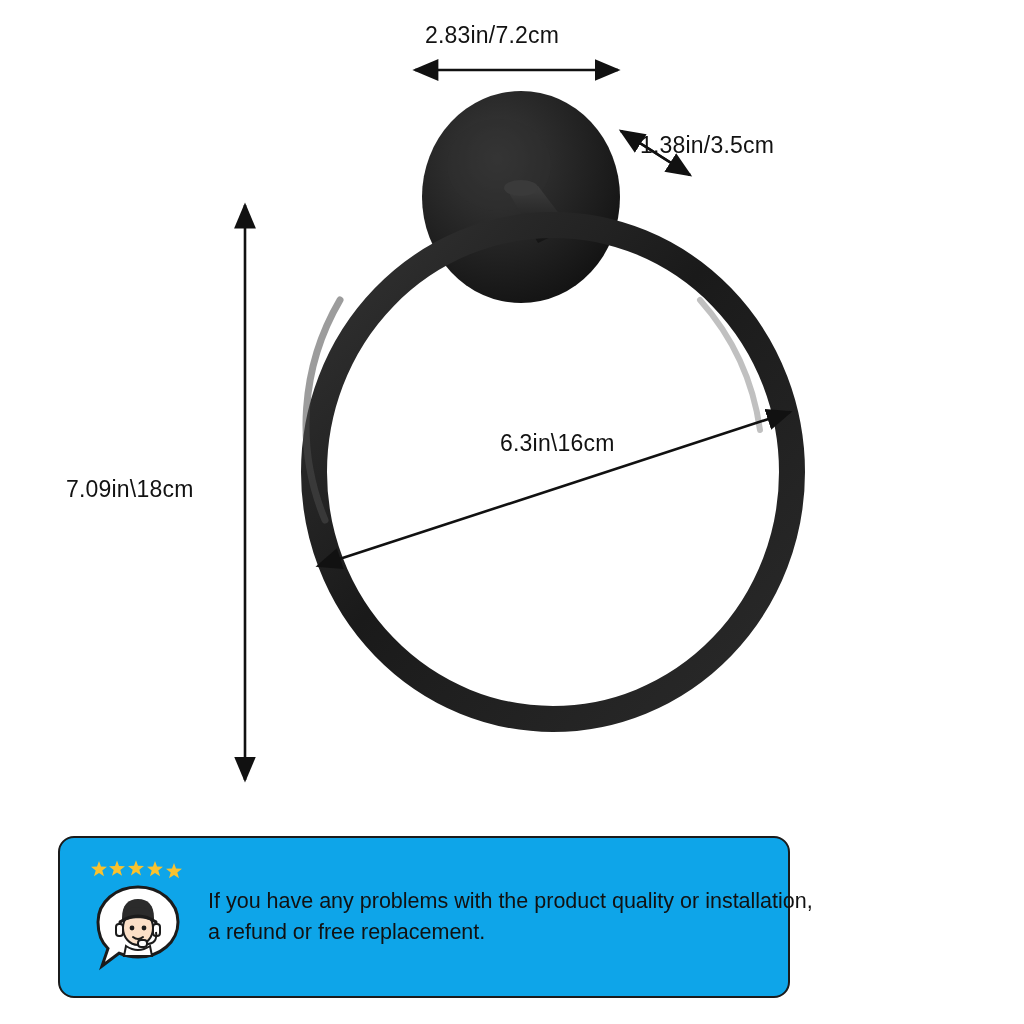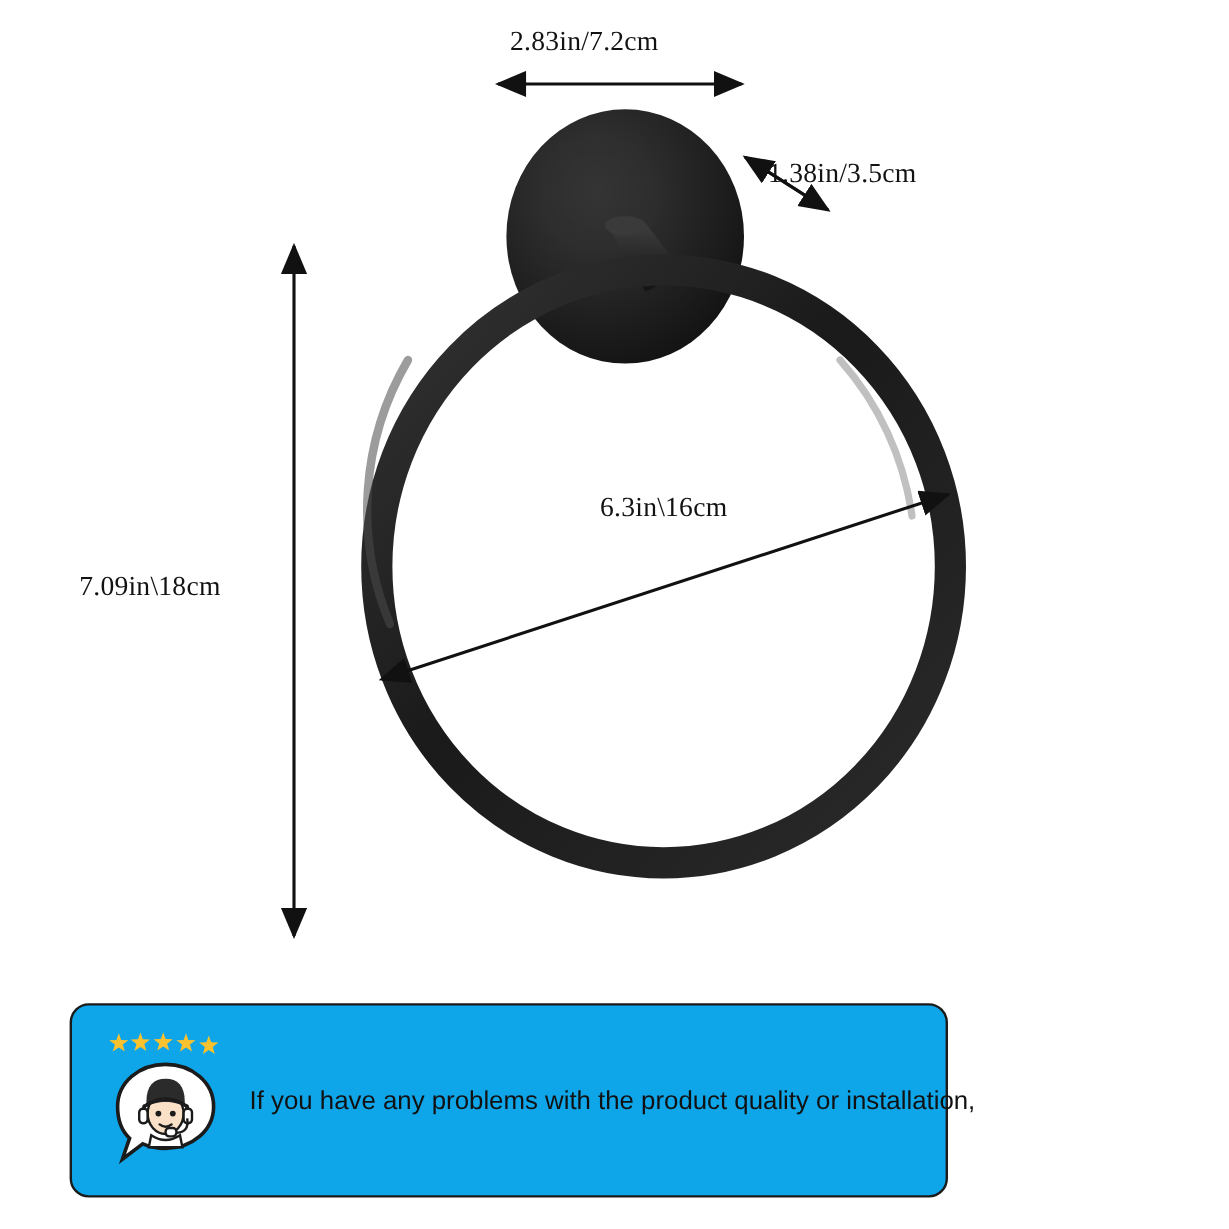--- a/index.html
+++ b/index.html
@@ -22,30 +22,30 @@
     height: 1024px;
   }
   .diagram-svg {
     position: absolute;
     left: 0; top: 0;
     width: 1024px;
     height: 1024px;
   }
   .dim-label {
     position: absolute;
-    font-family: Liberation Serif, serif;
+    font-family: Liberation Sans, sans-serif;
     font-size: 23px;
     color: #121212;
     white-space: nowrap;
     letter-spacing: 0.2px;
   }
   #label-width  { left: 425px; top: 22px; }
   #label-depth  { left: 640px; top: 132px; }
   #label-height { left: 66px;  top: 476px; }
-  #label-diam   { left: 500px; top: 410px; }
+  #label-diam   { left: 500px; top: 430px; }
 
   
   #notice-card {
     position: absolute;
     left: 58px;
     top: 836px;
     width: 732px;
     height: 162px;
     border: 2px solid #1b1b1b;
     border-radius: 16px;
@@ -179,16 +179,17 @@
         <rect x="24" y="40" width="7" height="12" rx="3" fill="#ffffff" stroke="#1b1b1b" stroke-width="2"></rect>
         <rect x="61" y="40" width="7" height="12" rx="3" fill="#ffffff" stroke="#1b1b1b" stroke-width="2"></rect>
         <path d="M64,48 Q66,60 54,60" fill="none" stroke="#1b1b1b" stroke-width="2"></path>
         <rect x="46" y="56" width="9" height="7" rx="3" fill="#ffffff" stroke="#1b1b1b" stroke-width="2"></rect>
         <path d="M34,62 Q46,70 58,62 L60,72 L32,72 Z" fill="#ffffff" stroke="#1b1b1b" stroke-width="2"></path>
       </svg>
     </div>
 
     <div id="notice-text">
       <span class="line">If you have any problems with the product quality or installation,</span>
+      <span class="line">a refund or free replacement.</span>
     </div>
   </div>
 
 </div>
 
 </body></html>

